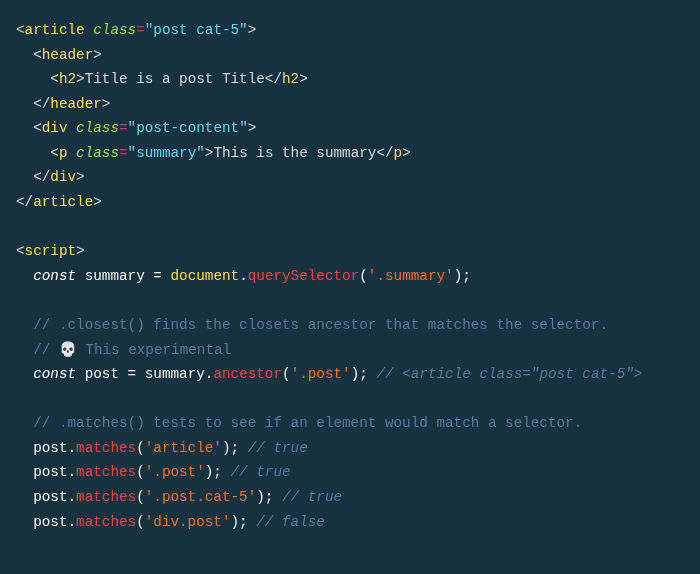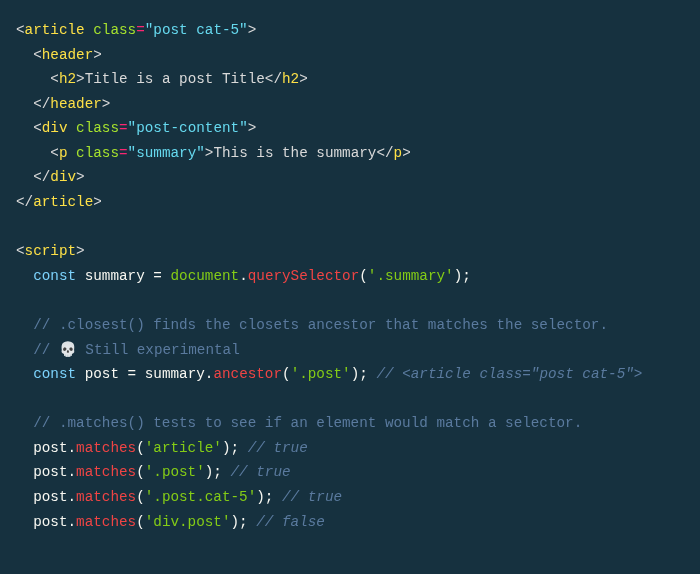--- a/index.html
+++ b/index.html
@@ -10,48 +10,48 @@
     font-size:14.3px;
     line-height:1.72;
     color:#d9d9d9;
     overflow:hidden;
     box-sizing:border-box;
     padding:18px 16px;
   }
   pre{margin:0;white-space:pre;font-family:inherit}
   .g{color:#d9d9d9}       
   .tn{color:#fde047}      
-  .at{color:#a6e22e;}  
+  .at{color:#a6e22e;font-style:italic}  
   .eq{color:#f92672}      
   .av{color:#66d9ef}      
-  .kw{color:#7dd3fc;}  
+  .kw{color:#ffffff;font-style:italic}  
   .fn{color:#ef4444}      
   .vn{color:#f8f8f2}      
-  .ob{color:#84cc16}      
-  .st{color:#84cc16}      
+  .ob{color:#fde047}      
+  .st{color:#f97316}      
   .cm{color:#5a7a9e;}  
   .cmg{color:#5a7a9e;font-style:italic} 
   .emo{filter:saturate(0.5)}
 </style>
 </head>
 <body>
 
 <pre><span class="g">&lt;</span><span class="tn">article</span><span class="g"> </span><span class="at">class</span><span class="eq">=</span><span class="av">"post cat-5"</span><span class="g">&gt;</span>
 <span class="g">  &lt;</span><span class="tn">header</span><span class="g">&gt;</span>
 <span class="g">    &lt;</span><span class="tn">h2</span><span class="g">&gt;</span><span class="g">Title is a post Title</span><span class="g">&lt;/</span><span class="tn">h2</span><span class="g">&gt;</span>
 <span class="g">  &lt;/</span><span class="tn">header</span><span class="g">&gt;</span>
 <span class="g">  &lt;</span><span class="tn">div</span><span class="g"> </span><span class="at">class</span><span class="eq">=</span><span class="av">"post-content"</span><span class="g">&gt;</span>
 <span class="g">    &lt;</span><span class="tn">p</span><span class="g"> </span><span class="at">class</span><span class="eq">=</span><span class="av">"summary"</span><span class="g">&gt;</span><span class="g">This is the summary</span><span class="g">&lt;/</span><span class="tn">p</span><span class="g">&gt;</span>
 <span class="g">  &lt;/</span><span class="tn">div</span><span class="g">&gt;</span>
 <span class="g">&lt;/</span><span class="tn">article</span><span class="g">&gt;</span>
 
 <span class="g">&lt;</span><span class="tn">script</span><span class="g">&gt;</span>
 <span class="vn">  </span><span class="kw">const</span><span class="vn"> </span><span class="vn">summary</span><span class="vn"> = </span><span class="ob">document</span><span class="vn">.</span><span class="fn">querySelector</span><span class="vn">(</span><span class="st">'.summary'</span><span class="vn">);</span>
 
 <span>  </span><span class="cm">// .closest() finds the closets ancestor that matches the selector.</span>
-<span>  </span><span class="cm">// </span><span class="cm emo">💀</span><span class="cm"> Still experimental</span>
+<span>  </span><span class="cm">// </span><span class="cm emo">💀</span><span class="cm"> This experimental</span>
 <span class="vn">  </span><span class="kw">const</span><span class="vn"> </span><span class="vn">post</span><span class="vn"> = </span><span class="vn">summary.</span><span class="fn">ancestor</span><span class="vn">(</span><span class="st">'.post'</span><span class="vn">); </span><span class="cmg">// &lt;article class="post cat-5"&gt;</span>
 
 <span>  </span><span class="cm">// .matches() tests to see if an element would match a selector.</span>
 <span class="vn">  post.</span><span class="fn">matches</span><span class="vn">(</span><span class="st">'article'</span><span class="vn">); </span><span class="cmg">// true</span>
 <span class="vn">  post.</span><span class="fn">matches</span><span class="vn">(</span><span class="st">'.post'</span><span class="vn">); </span><span class="cmg">// true</span>
 <span class="vn">  post.</span><span class="fn">matches</span><span class="vn">(</span><span class="st">'.post.cat-5'</span><span class="vn">); </span><span class="cmg">// true</span>
 <span class="vn">  post.</span><span class="fn">matches</span><span class="vn">(</span><span class="st">'div.post'</span><span class="vn">); </span><span class="cmg">// false</span></pre>
 
 </body></html>

